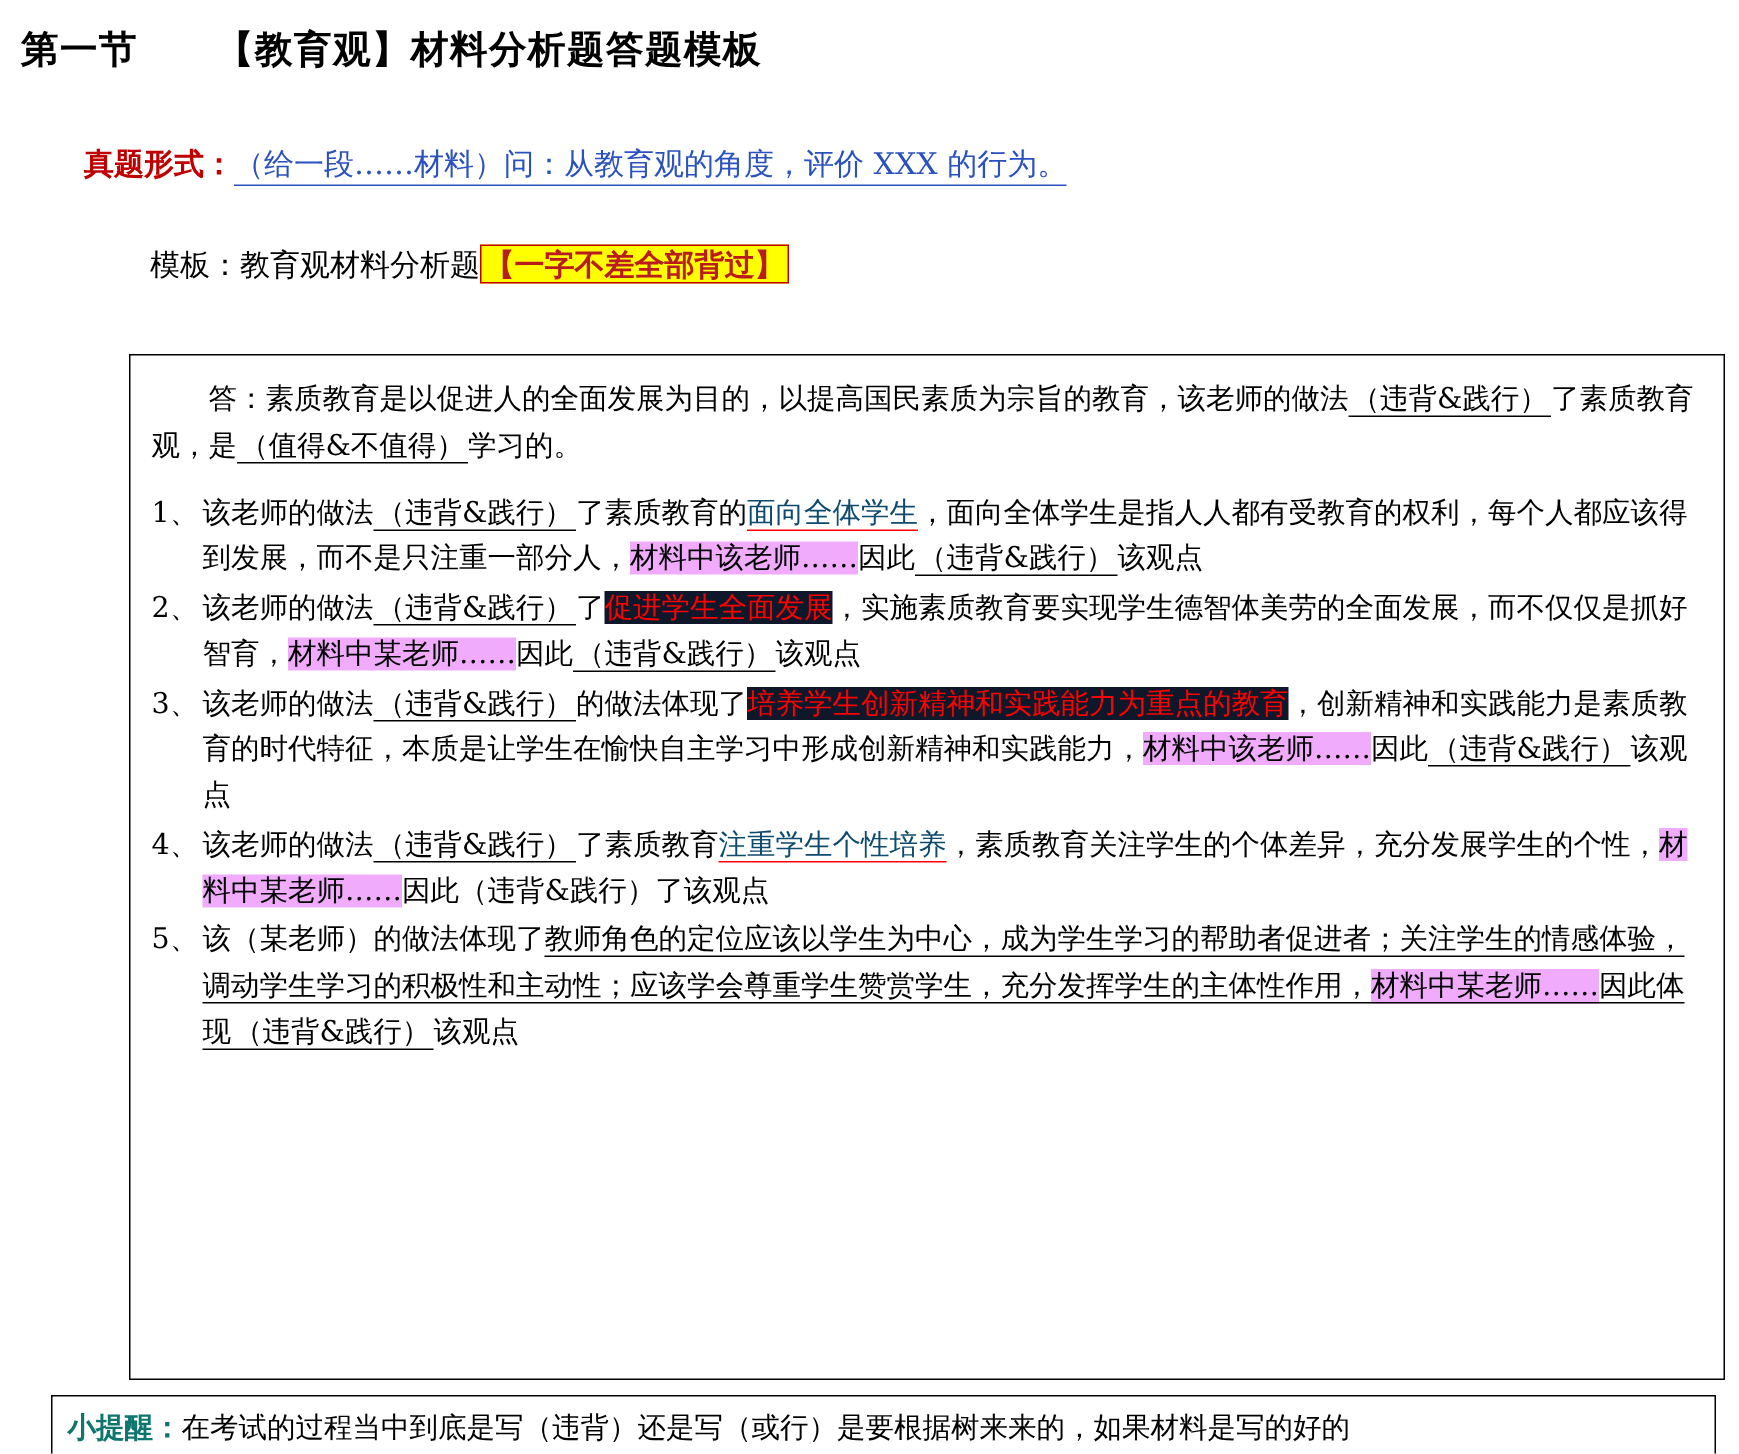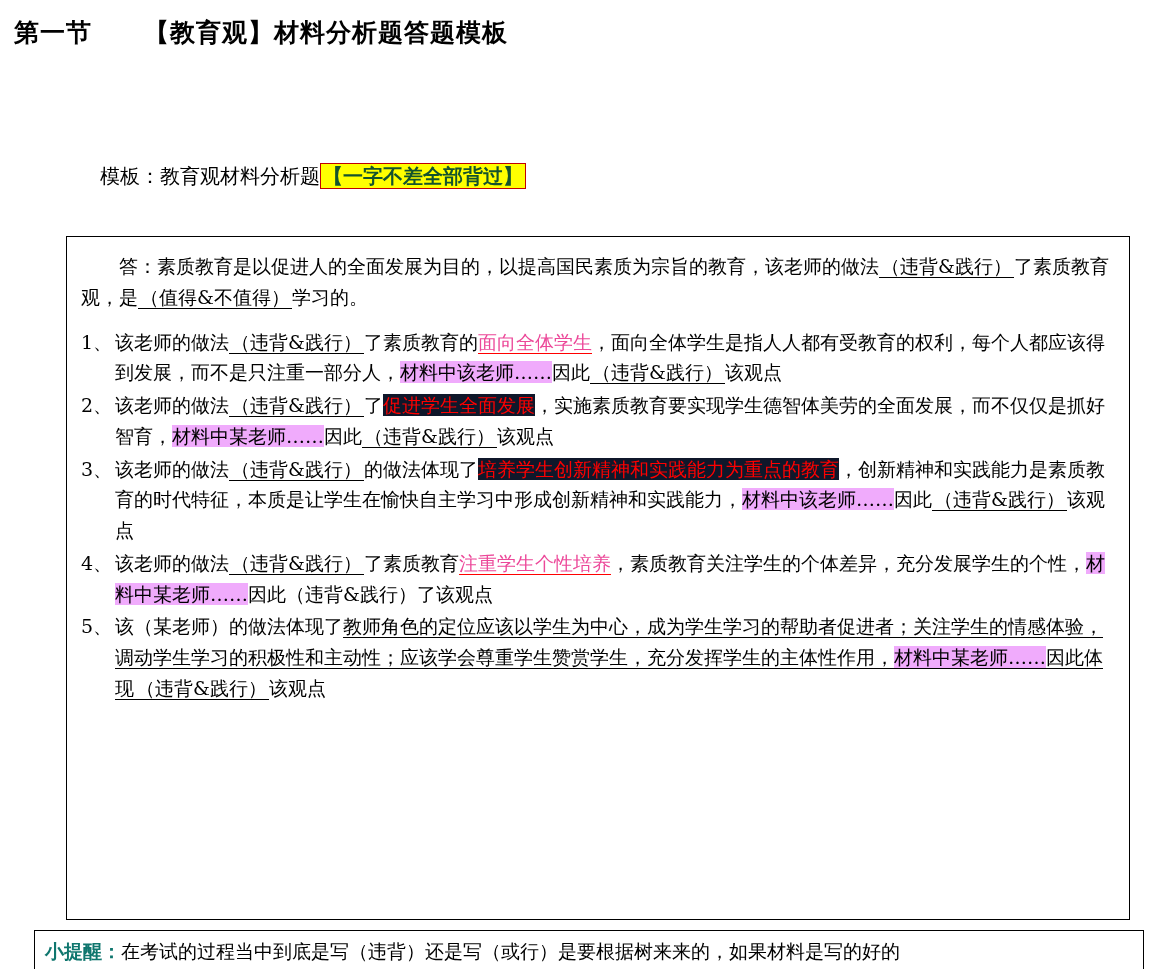--- a/index.html
+++ b/index.html
@@ -57,47 +57,47 @@
   .line-tpl {
     position: absolute;
     left: 100px;
     top: 163px;
     font-size: 20px;
     font-family: "DejaVu Serif", "Liberation Serif", serif;
     white-space: nowrap;
   }
   .line-tpl .hl {
     background: #ffff00;
-    color: #14532d;
+    color: #b91c1c;
     font-weight: bold;
     border: 1px solid #c00000;
     padding: 0 2px;
   }
 
   
   .answer-box {
     position: absolute;
-    left: 66px;
+    left: 86px;
     top: 236px;
     width: 1064px;
     height: 684px;
     border: 1px solid #000000;
     box-sizing: border-box;
     padding: 14px 18px 0 14px;
     font-family: "DejaVu Serif", "Liberation Serif", serif;
     font-size: 19px;
     line-height: 1.62;
   }
   .para-intro {
     text-indent: 2em;
     margin: 0 0 14px 0;
   }
   .u { border-bottom: 1px solid #000; padding: 0 2px; }
   .gray { background: #f0abfc; }
-  .redu { color: #ec4899; border-bottom: 1px solid #ff0000; }
+  .redu { color: #0c4a6e; border-bottom: 1px solid #ff0000; }
   .redbg { background: #0f172a; color: #ff0000; }
 
   ol.items {
     list-style: none;
     margin: 0;
     padding: 0;
   }
   ol.items > li {
     position: relative;
     padding-left: 34px;
@@ -135,20 +135,23 @@
 </style>
 </head>
 <body>
 
 <div class="page">
 
   <div class="doc-title">
     <span class="sec-no">第一节</span><span>【教育观】材料分析题答题模板</span>
   </div>
 
+  <div class="line-exam">
+    <span class="lbl">真题形式：</span><span class="blue">（给一段……材料）问：从教育观的角度，评价 XXX 的行为。</span>
+  </div>
 
   <div class="line-tpl">
     <span>模板：教育观材料分析题</span><span class="hl">【一字不差全部背过】</span>
   </div>
 
   <div class="answer-box">
 
     <p class="para-intro">
       <span>答：素质教育是以促进人的全面发展为目的，以提高国民素质为宗旨的教育，该老师的做法</span><span class="u">（违背&amp;践行）</span><span>了素质教育观，是</span><span class="u">（值得&amp;不值得）</span><span>学习的。</span>
     </p>

